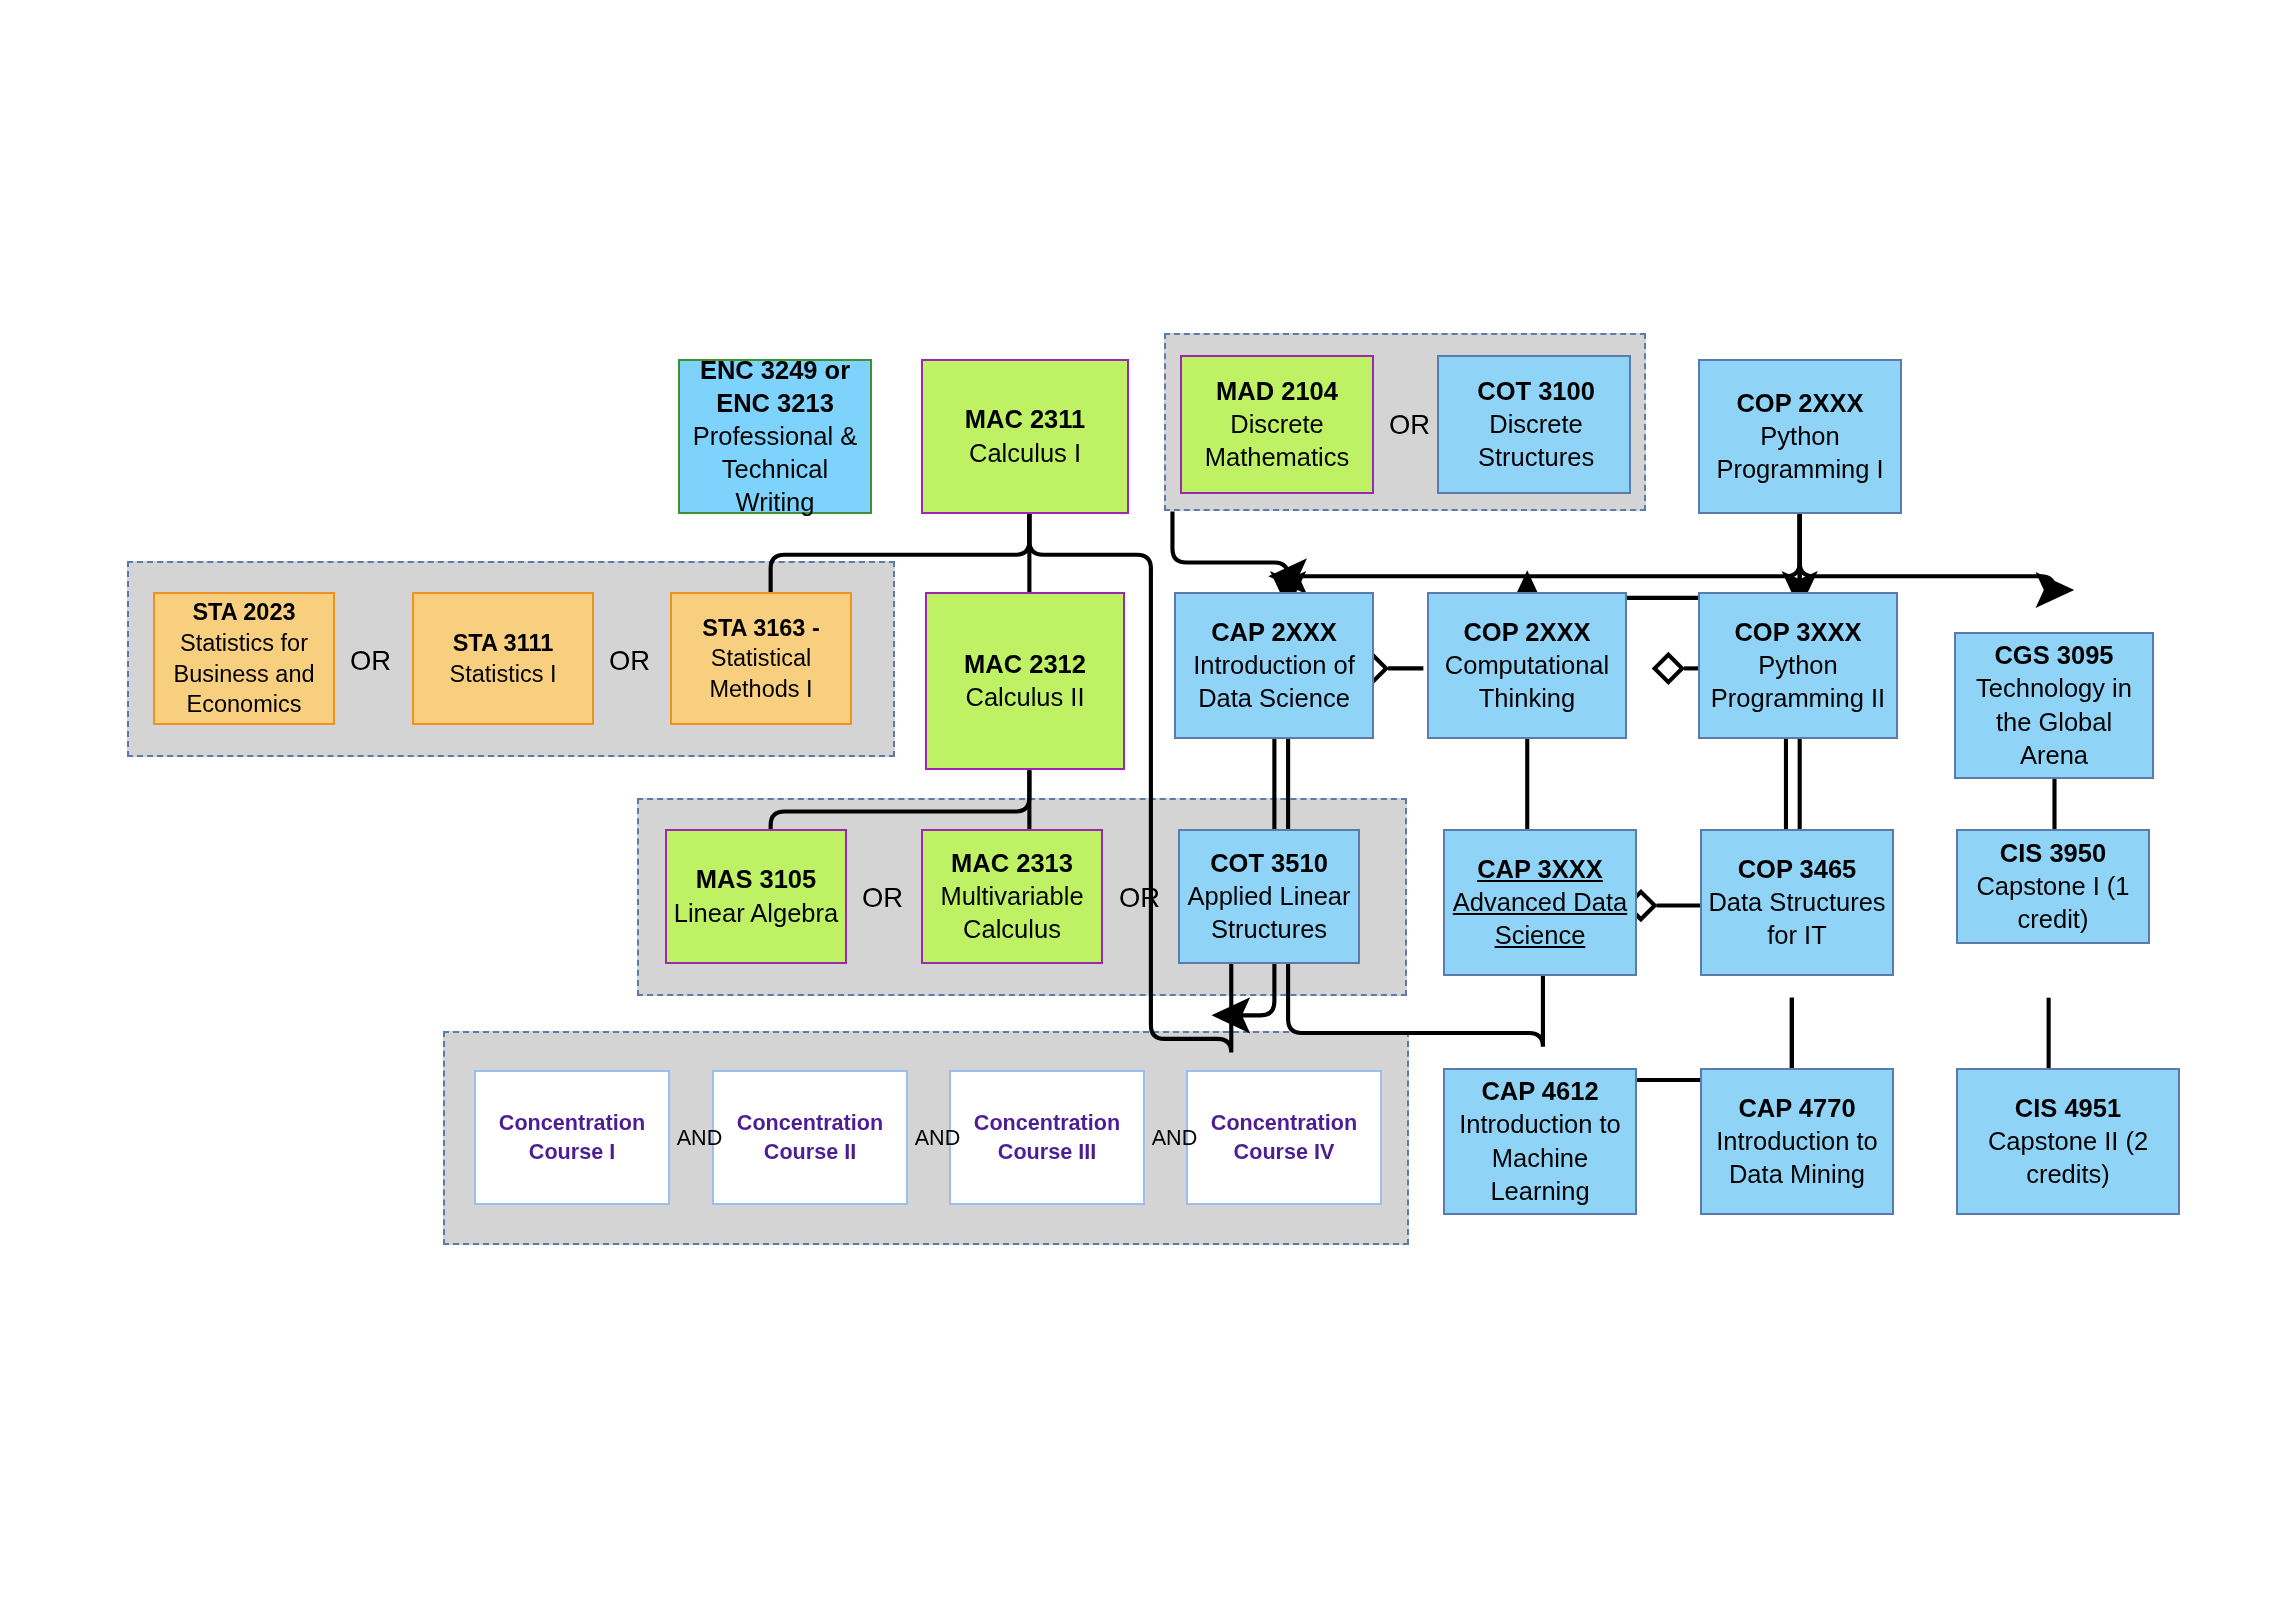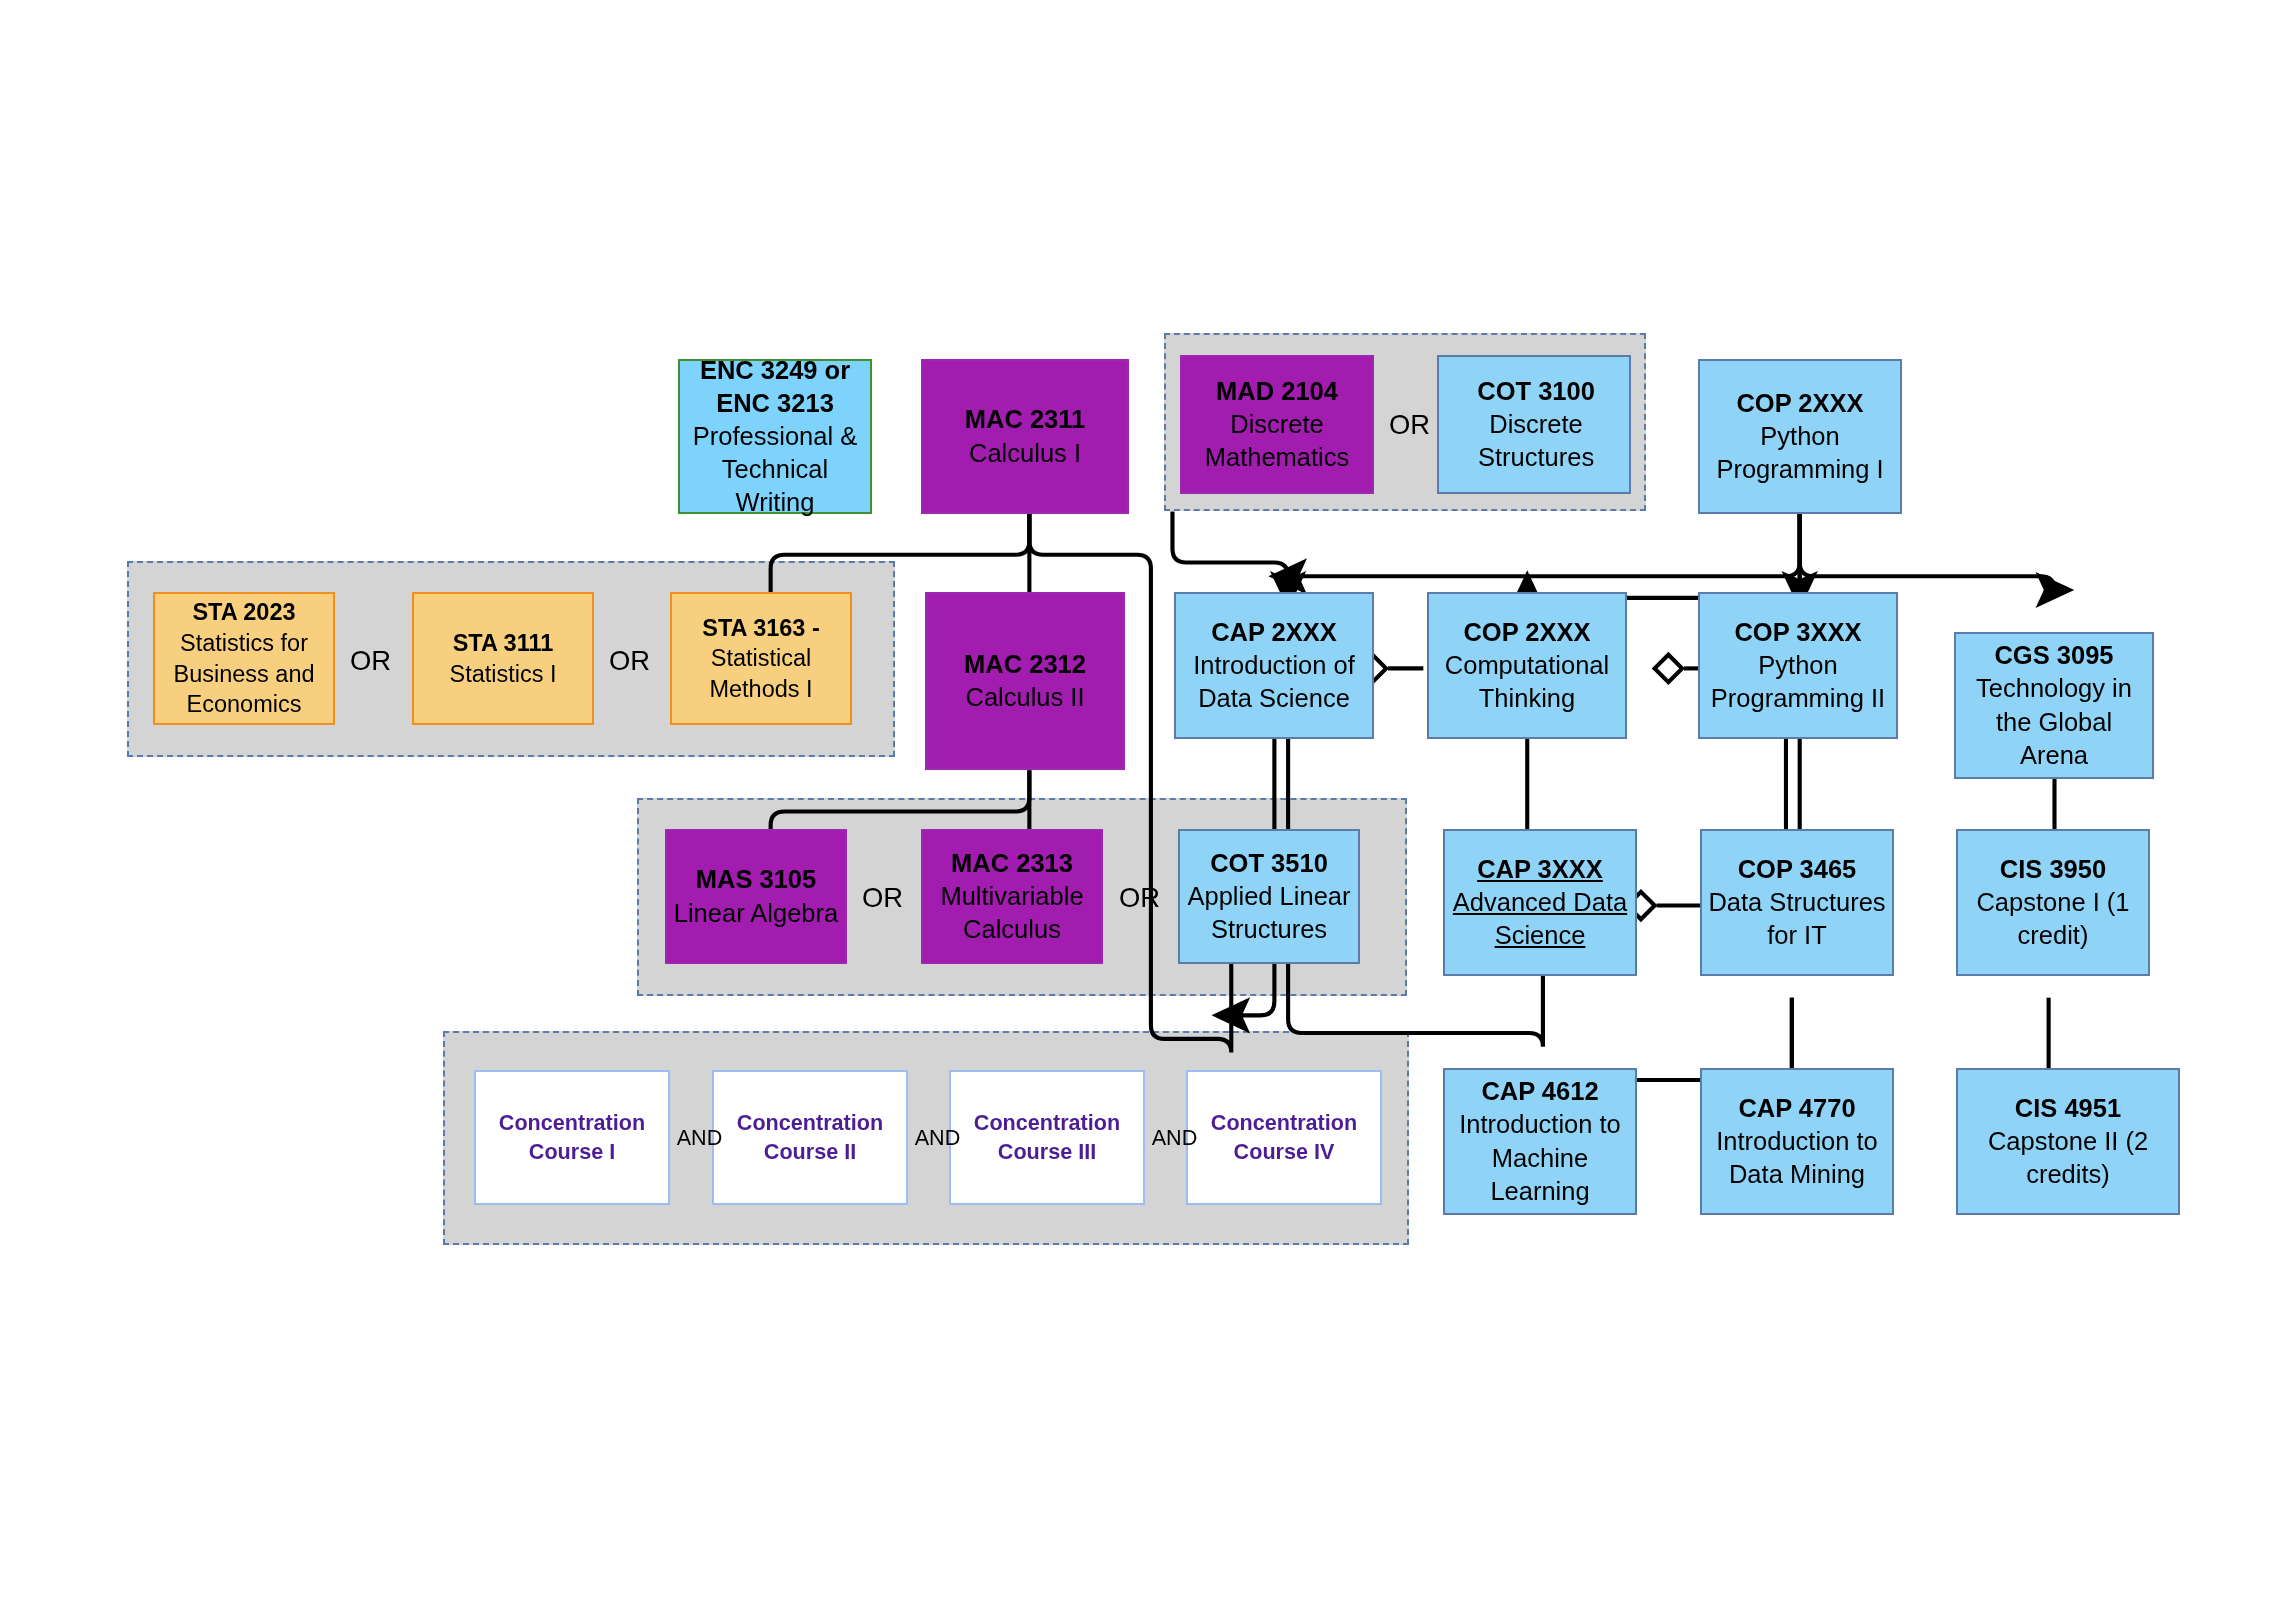--- a/index.html
+++ b/index.html
@@ -47,21 +47,21 @@
     padding: 2px 5.9px;
   }
   .node .code {
     font-weight: bold;
   }
   .node .title {
     font-weight: normal;
   }
   
   .pink {
-    background: #a21caf;
+    background: #bef264;
     border: 2.9px solid #9c27b0;
     color: #000;
     text-align: center;
   }
   .blue {
     background: #8fd3f7;
     border: 2.9px solid #5b7bab;
     color: #000;
   }
   .green {
@@ -286,21 +286,21 @@
     <span class="title">Advanced Data</span>
     <span class="title">Science</span>
   </div>
 
   <div class="node blue fs26" style="left:1700px; top:829px; width:194px; height:147px;">
     <span class="code">COP 3465</span>
     <span class="title">Data Structures</span>
     <span class="title">for IT</span>
   </div>
 
-  <div class="node blue fs26" style="left:1956px; top:829px; width:194px; height:147px;">
+  <div class="node blue fs26" style="left:1956px; top:829px; width:194px; height:115px;">
     <span class="code">CIS 3950</span>
     <span class="title">Capstone I (1</span>
     <span class="title">credit)</span>
   </div>
 
   <div class="node white fs22" style="left:474px; top:1070px; width:196px; height:135px;">
     <span class="code">Concentration</span>
     <span class="code">Course I</span>
   </div>
 

